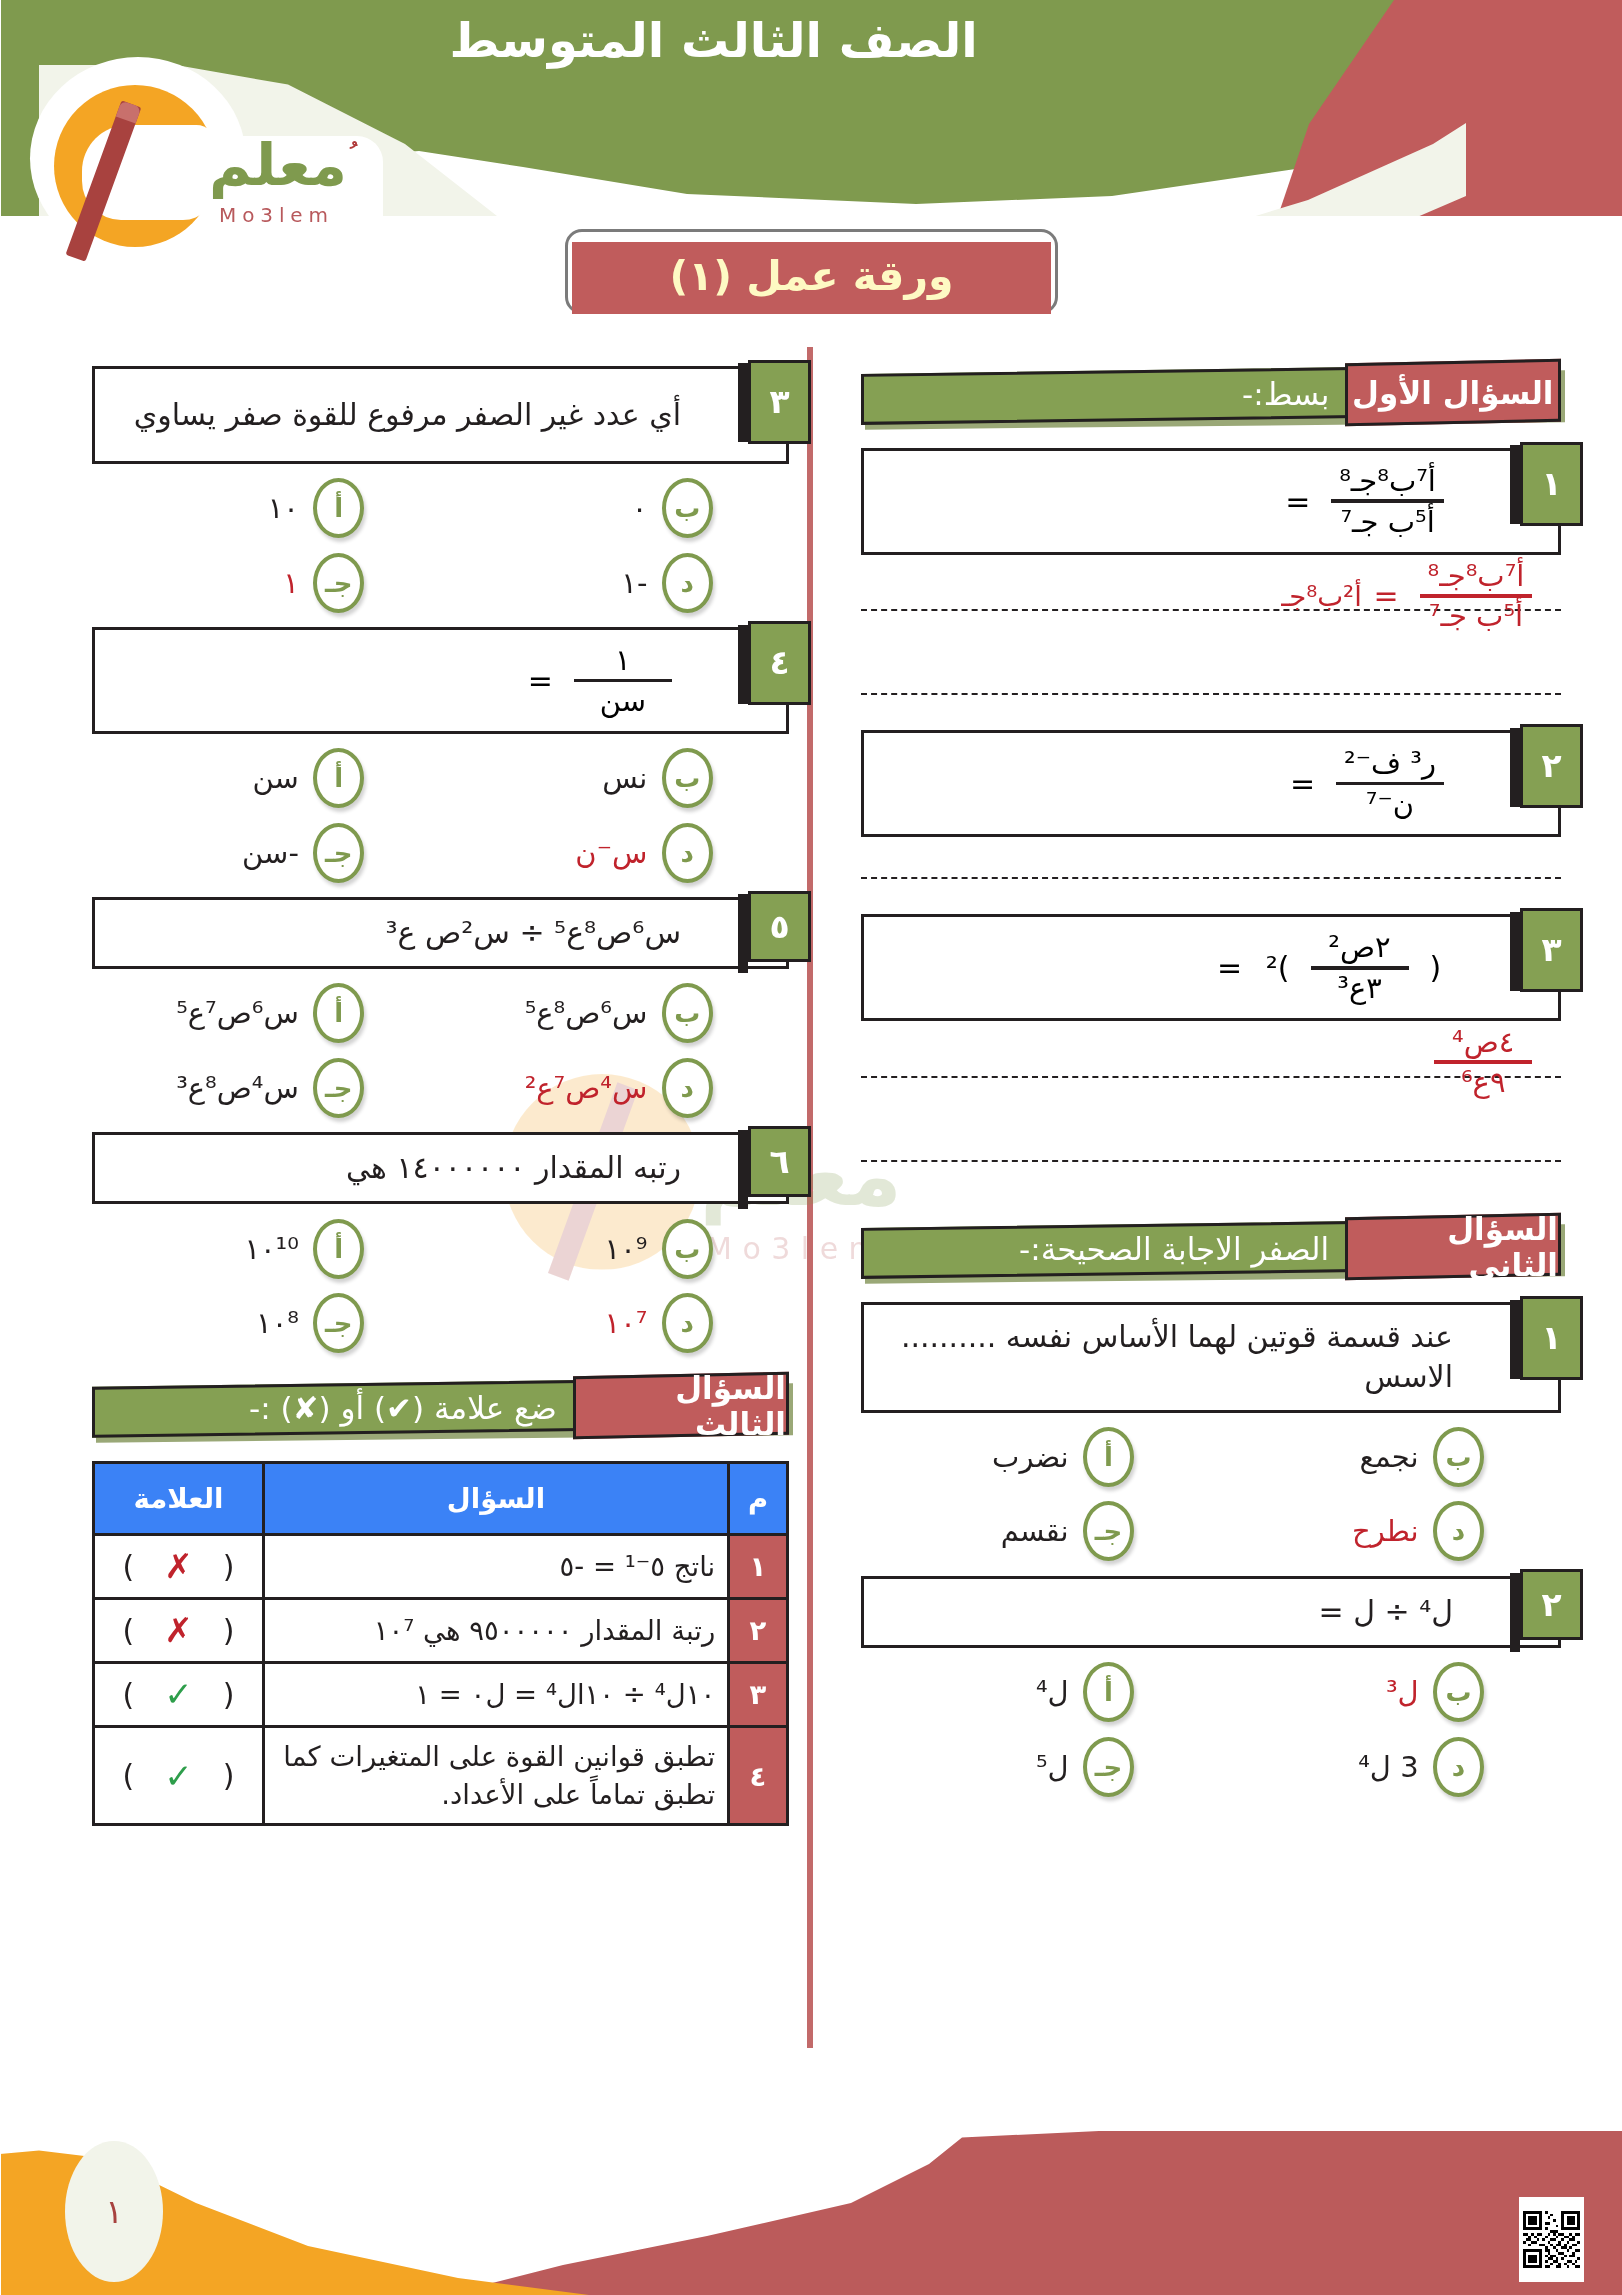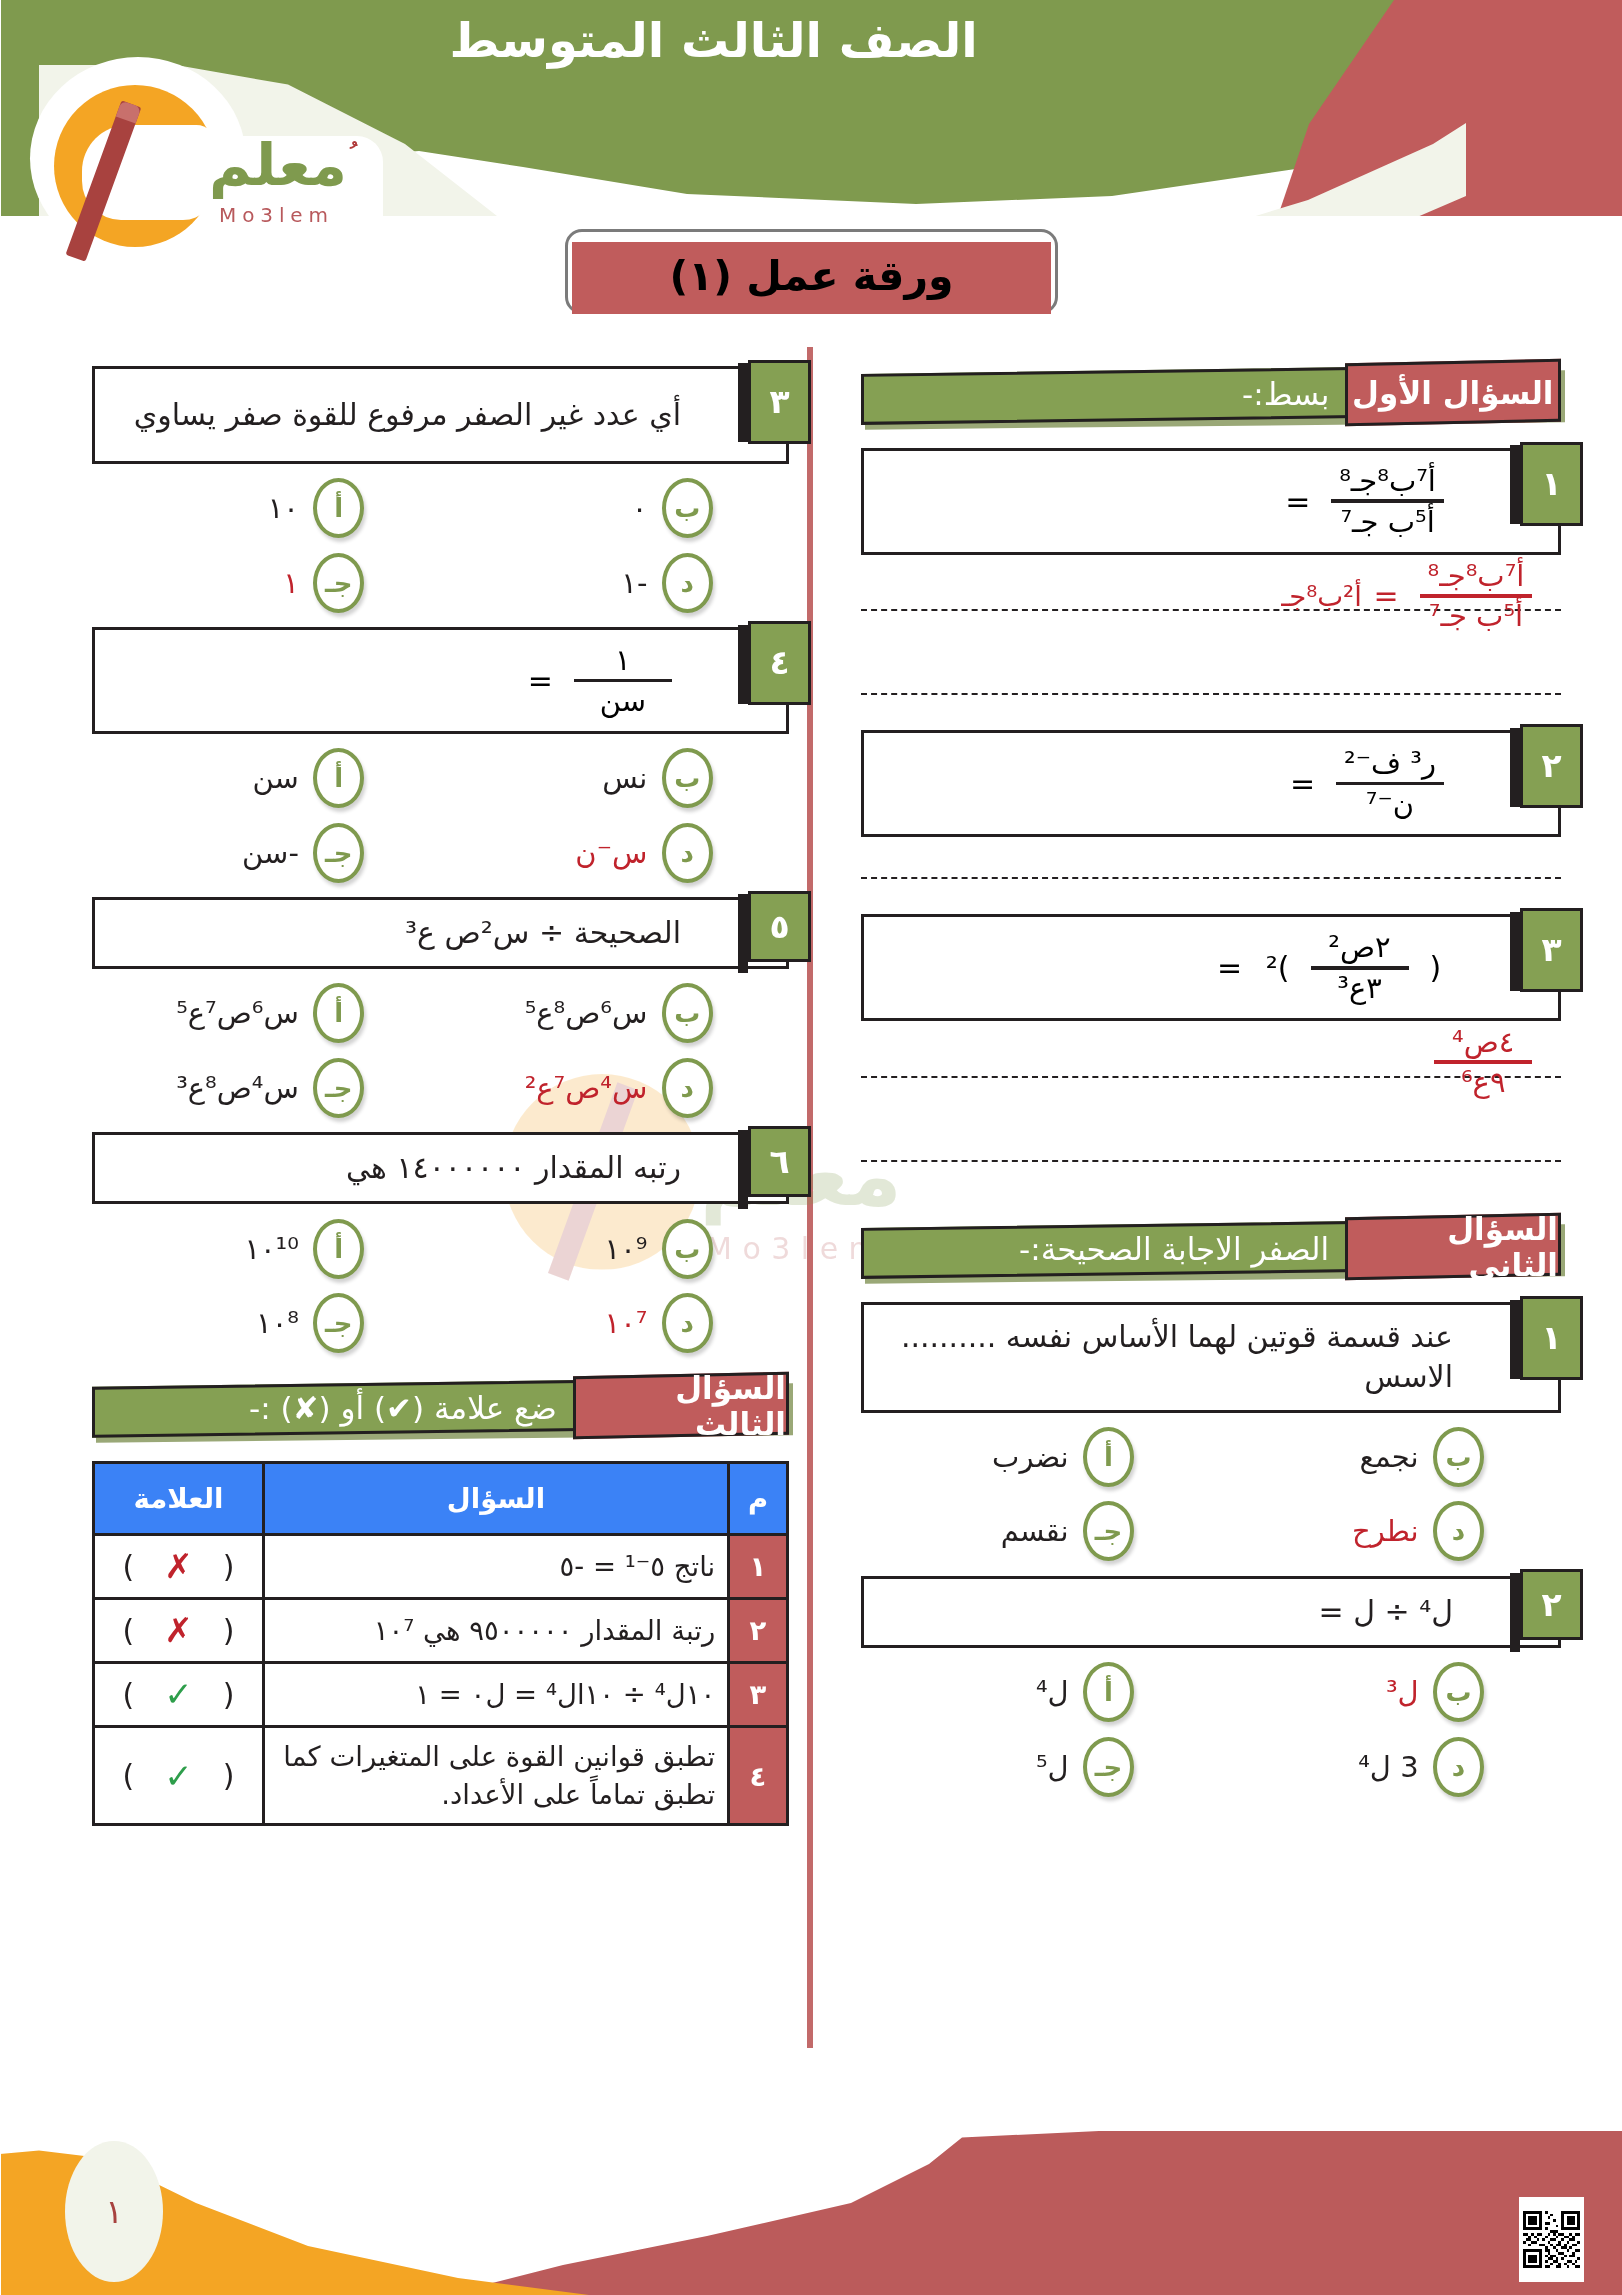--- a/index.html
+++ b/index.html
@@ -81,21 +81,21 @@
     color:#ffffff;
   }
 
   
   .ws-title-wrap{ position:absolute; top:229px; left:0; width:1623px; text-align:center; }
   .ws-title-outer{
     display:inline-block; position:relative; padding:3.9px;
     border:3.9px solid #7b7b7b; border-radius:17px; background:#fff;
   }
   .ws-title{
-    background:#c05c5c; color:#000000; font-size:41px; font-weight:bold;
+    background:#c05c5c; color:#fef9c3; font-size:41px; font-weight:bold;
     padding:9.2px 98px 14.4px 98px; white-space:nowrap;
     position:relative; top:6.5px;
   }
 
   
   .divider{
     position:absolute; top:347px; left:807px; width:5.9px; height:1701px;
     background:#c26a6a;
   }
   .col{ position:absolute; top:366px; }
@@ -507,21 +507,21 @@
           <span class="bullet">جـ</span>
           <span class="choice-text">-سن</span>
         </div>
       </div>
     </div>
 
     <div class="qbox" style="margin-top:13px;">
       <div class="qnum short">٥</div>
       <div class="qnum-bar"></div>
       <div class="qbox-frame">
-        <div class="qtext">الصحيحة ÷ س²ص ع³</div>
+        <div class="qtext">س⁶ص⁸ع⁵ ÷ س²ص ع³</div>
       </div>
     </div>
     <div class="choices">
       <div class="choice-row">
         <div class="choice">
           <span class="bullet">ب</span>
           <span class="choice-text">س⁶ص⁸ع⁵</span>
         </div>
         <div class="choice">
           <span class="bullet">أ</span>

